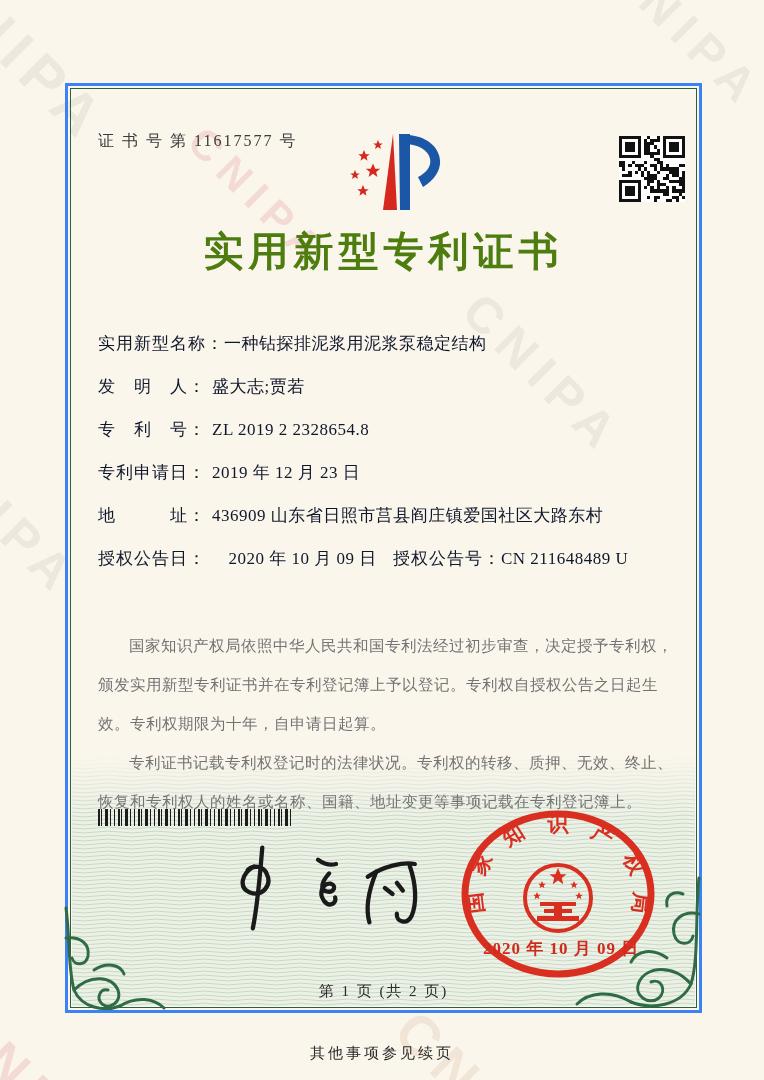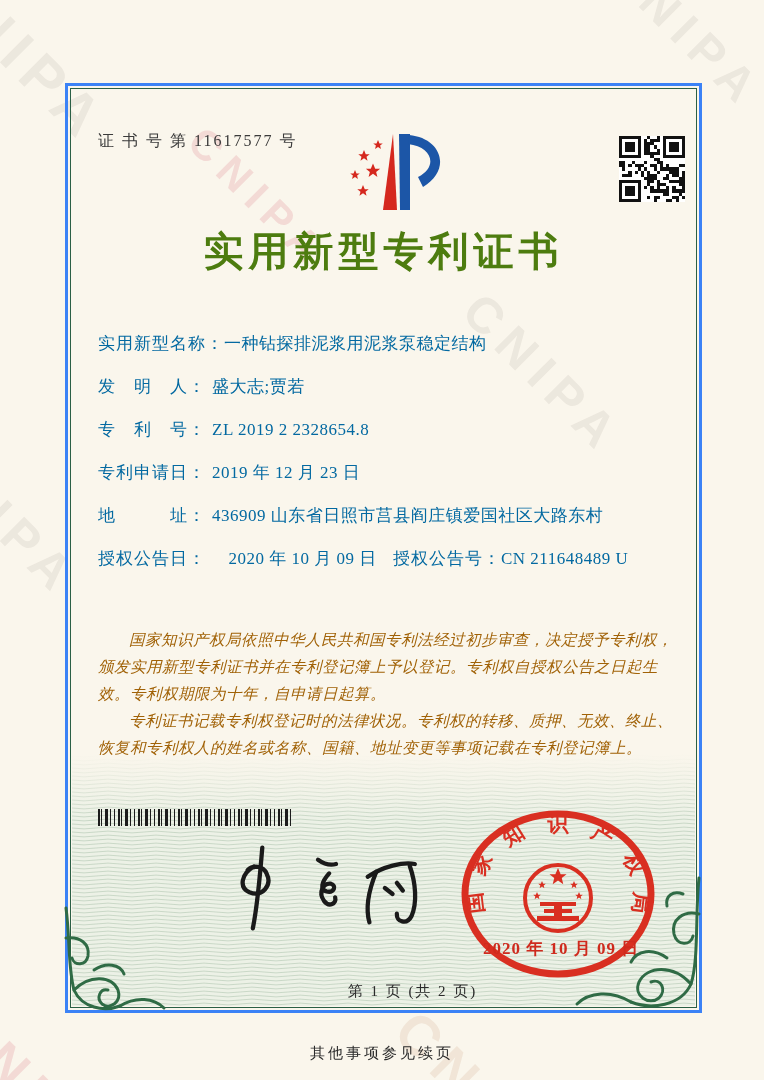--- a/index.html
+++ b/index.html
@@ -28,47 +28,47 @@
 
   .cert-no{position:absolute;left:30px;top:45px;font-size:16px;color:#3b3b3b;letter-spacing:2px;}
 
   .logo{position:absolute;left:262px;top:44px;width:120px;height:90px;}
   .qr{position:absolute;left:551px;top:50px;width:66px;height:66px;}
 
   .title{position:absolute;left:0;top:138px;width:100%;text-align:center;
          font-size:40px;font-weight:bold;letter-spacing:5px;color:#4d7c0f;}
 
   .fields{position:absolute;left:30px;top:236px;width:580px;}
-  .field-row{height:43px;font-size:17px;color:#0369a1;display:flex;align-items:center;}
+  .field-row{height:43px;font-size:17px;color:#0f172a;display:flex;align-items:center;}
   .field-label{display:inline-block;min-width:114px;letter-spacing:1px;}
   .field-value{letter-spacing:0.5px;text-align:center;}
   .grant-val{display:inline-block;min-width:181px;}
 
   .paras{position:absolute;left:30px;top:540px;width:578px;font-size:15.5px;
-         line-height:27px;color:#a16207;font-style:italic;}
+         line-height:39px;color:#737373;}
   .paras p{margin:0;text-indent:2em;letter-spacing:0.5px;}
 
   .barcode{position:absolute;left:30px;top:723px;width:196px;height:17px;
     background:repeating-linear-gradient(90deg,
       #1c1c1c 0 2px, transparent 2px 3px,
       #1c1c1c 3px 4px, transparent 4px 7px,
       #1c1c1c 7px 10px, transparent 10px 12px,
       #1c1c1c 12px 13px, transparent 13px 16px,
       #1c1c1c 16px 17px, transparent 17px 20px);}
 
   .director{position:absolute;left:47px;top:786px;font-family:"Liberation Sans",sans-serif;
             font-size:17px;color:#1d1d1d;letter-spacing:2px;line-height:34px;}
   .signature{position:absolute;left:160px;top:752px;width:240px;height:100px;}
 
   .seal{position:absolute;left:390px;top:722px;width:200px;height:172px;}
   .seal-date{position:absolute;left:398px;top:851px;width:190px;text-align:center;
              font-size:17px;color:#cf2a1d;letter-spacing:1px;font-weight:bold;}
 
   .page-info{position:absolute;left:0;top:896px;width:100%;text-align:center;
-             font-size:15px;color:#2a2a2a;letter-spacing:2px;margin-left:29px;}
+             font-size:15px;color:#2a2a2a;letter-spacing:2px;}
 
   .flourish{position:absolute;pointer-events:none;}
   .flourish.left{left:-8px;bottom:-8px;}
   .flourish.right{right:-8px;bottom:-8px;transform:scaleX(-1);}
 
   .continuation{position:absolute;left:0;top:1028px;width:100%;text-align:center;
                 font-size:15px;color:#2a2a2a;letter-spacing:3px;margin-top:16px;}
 </style>
 </head>
 <body>

